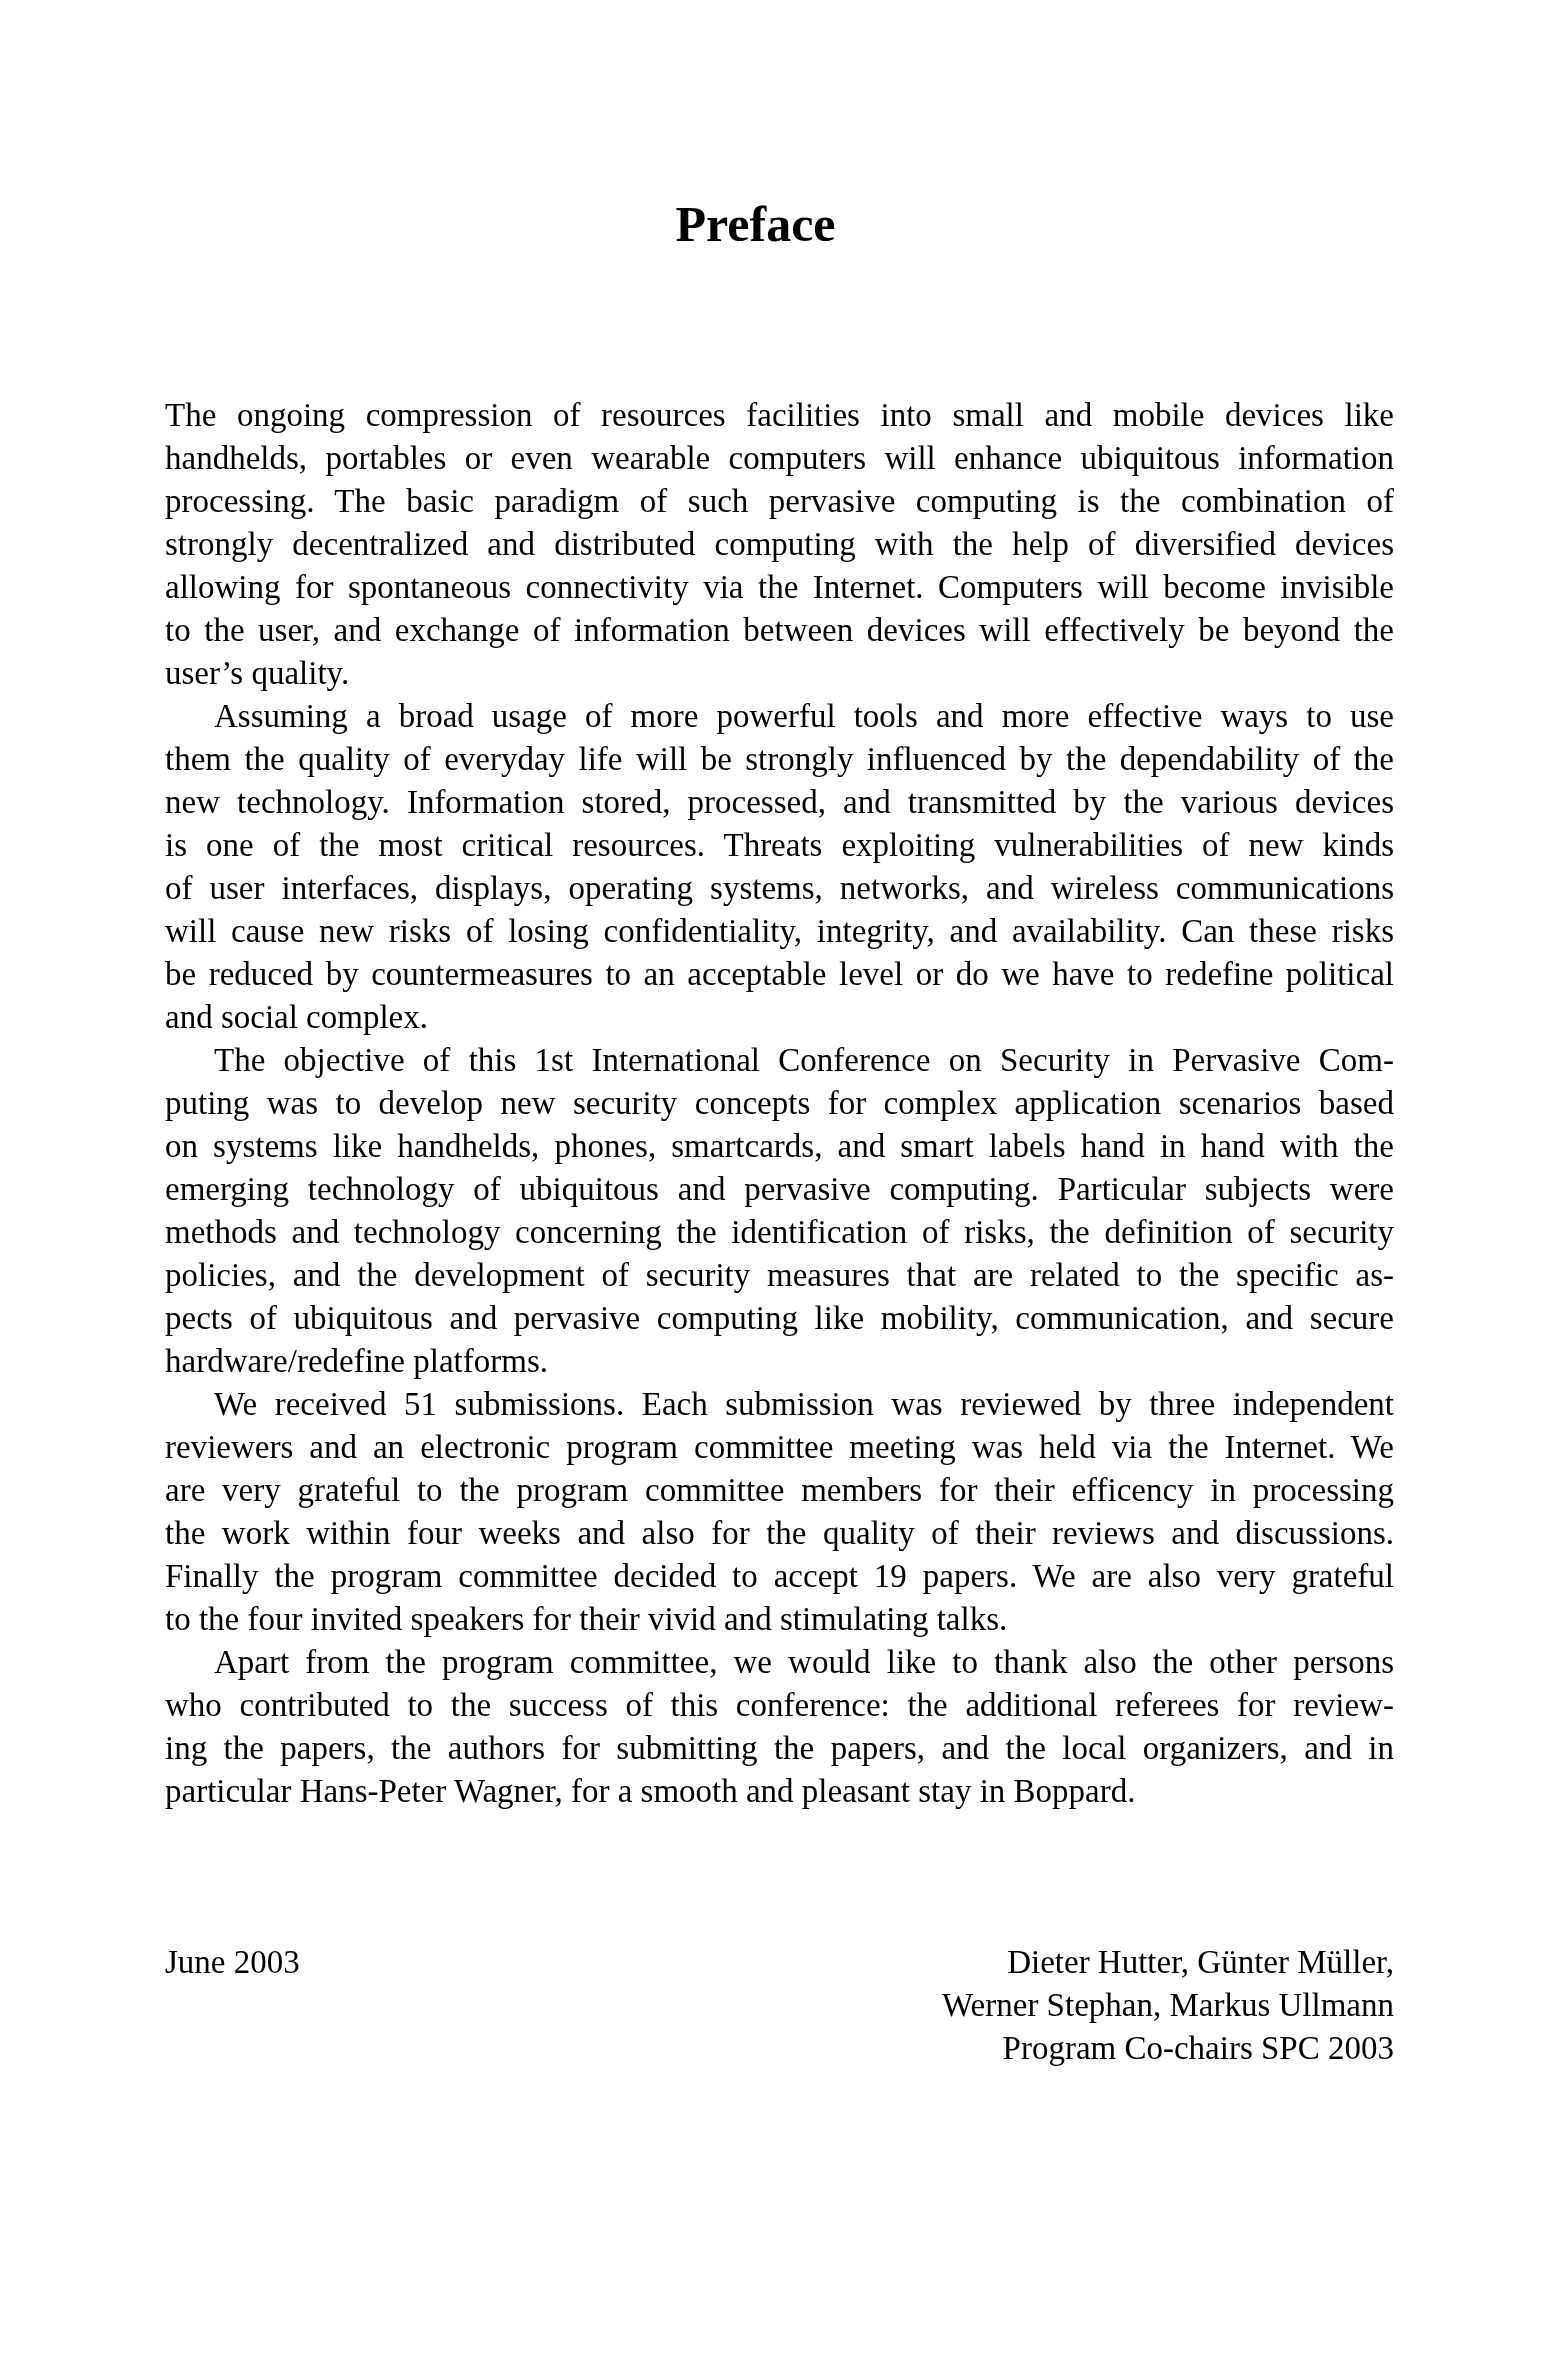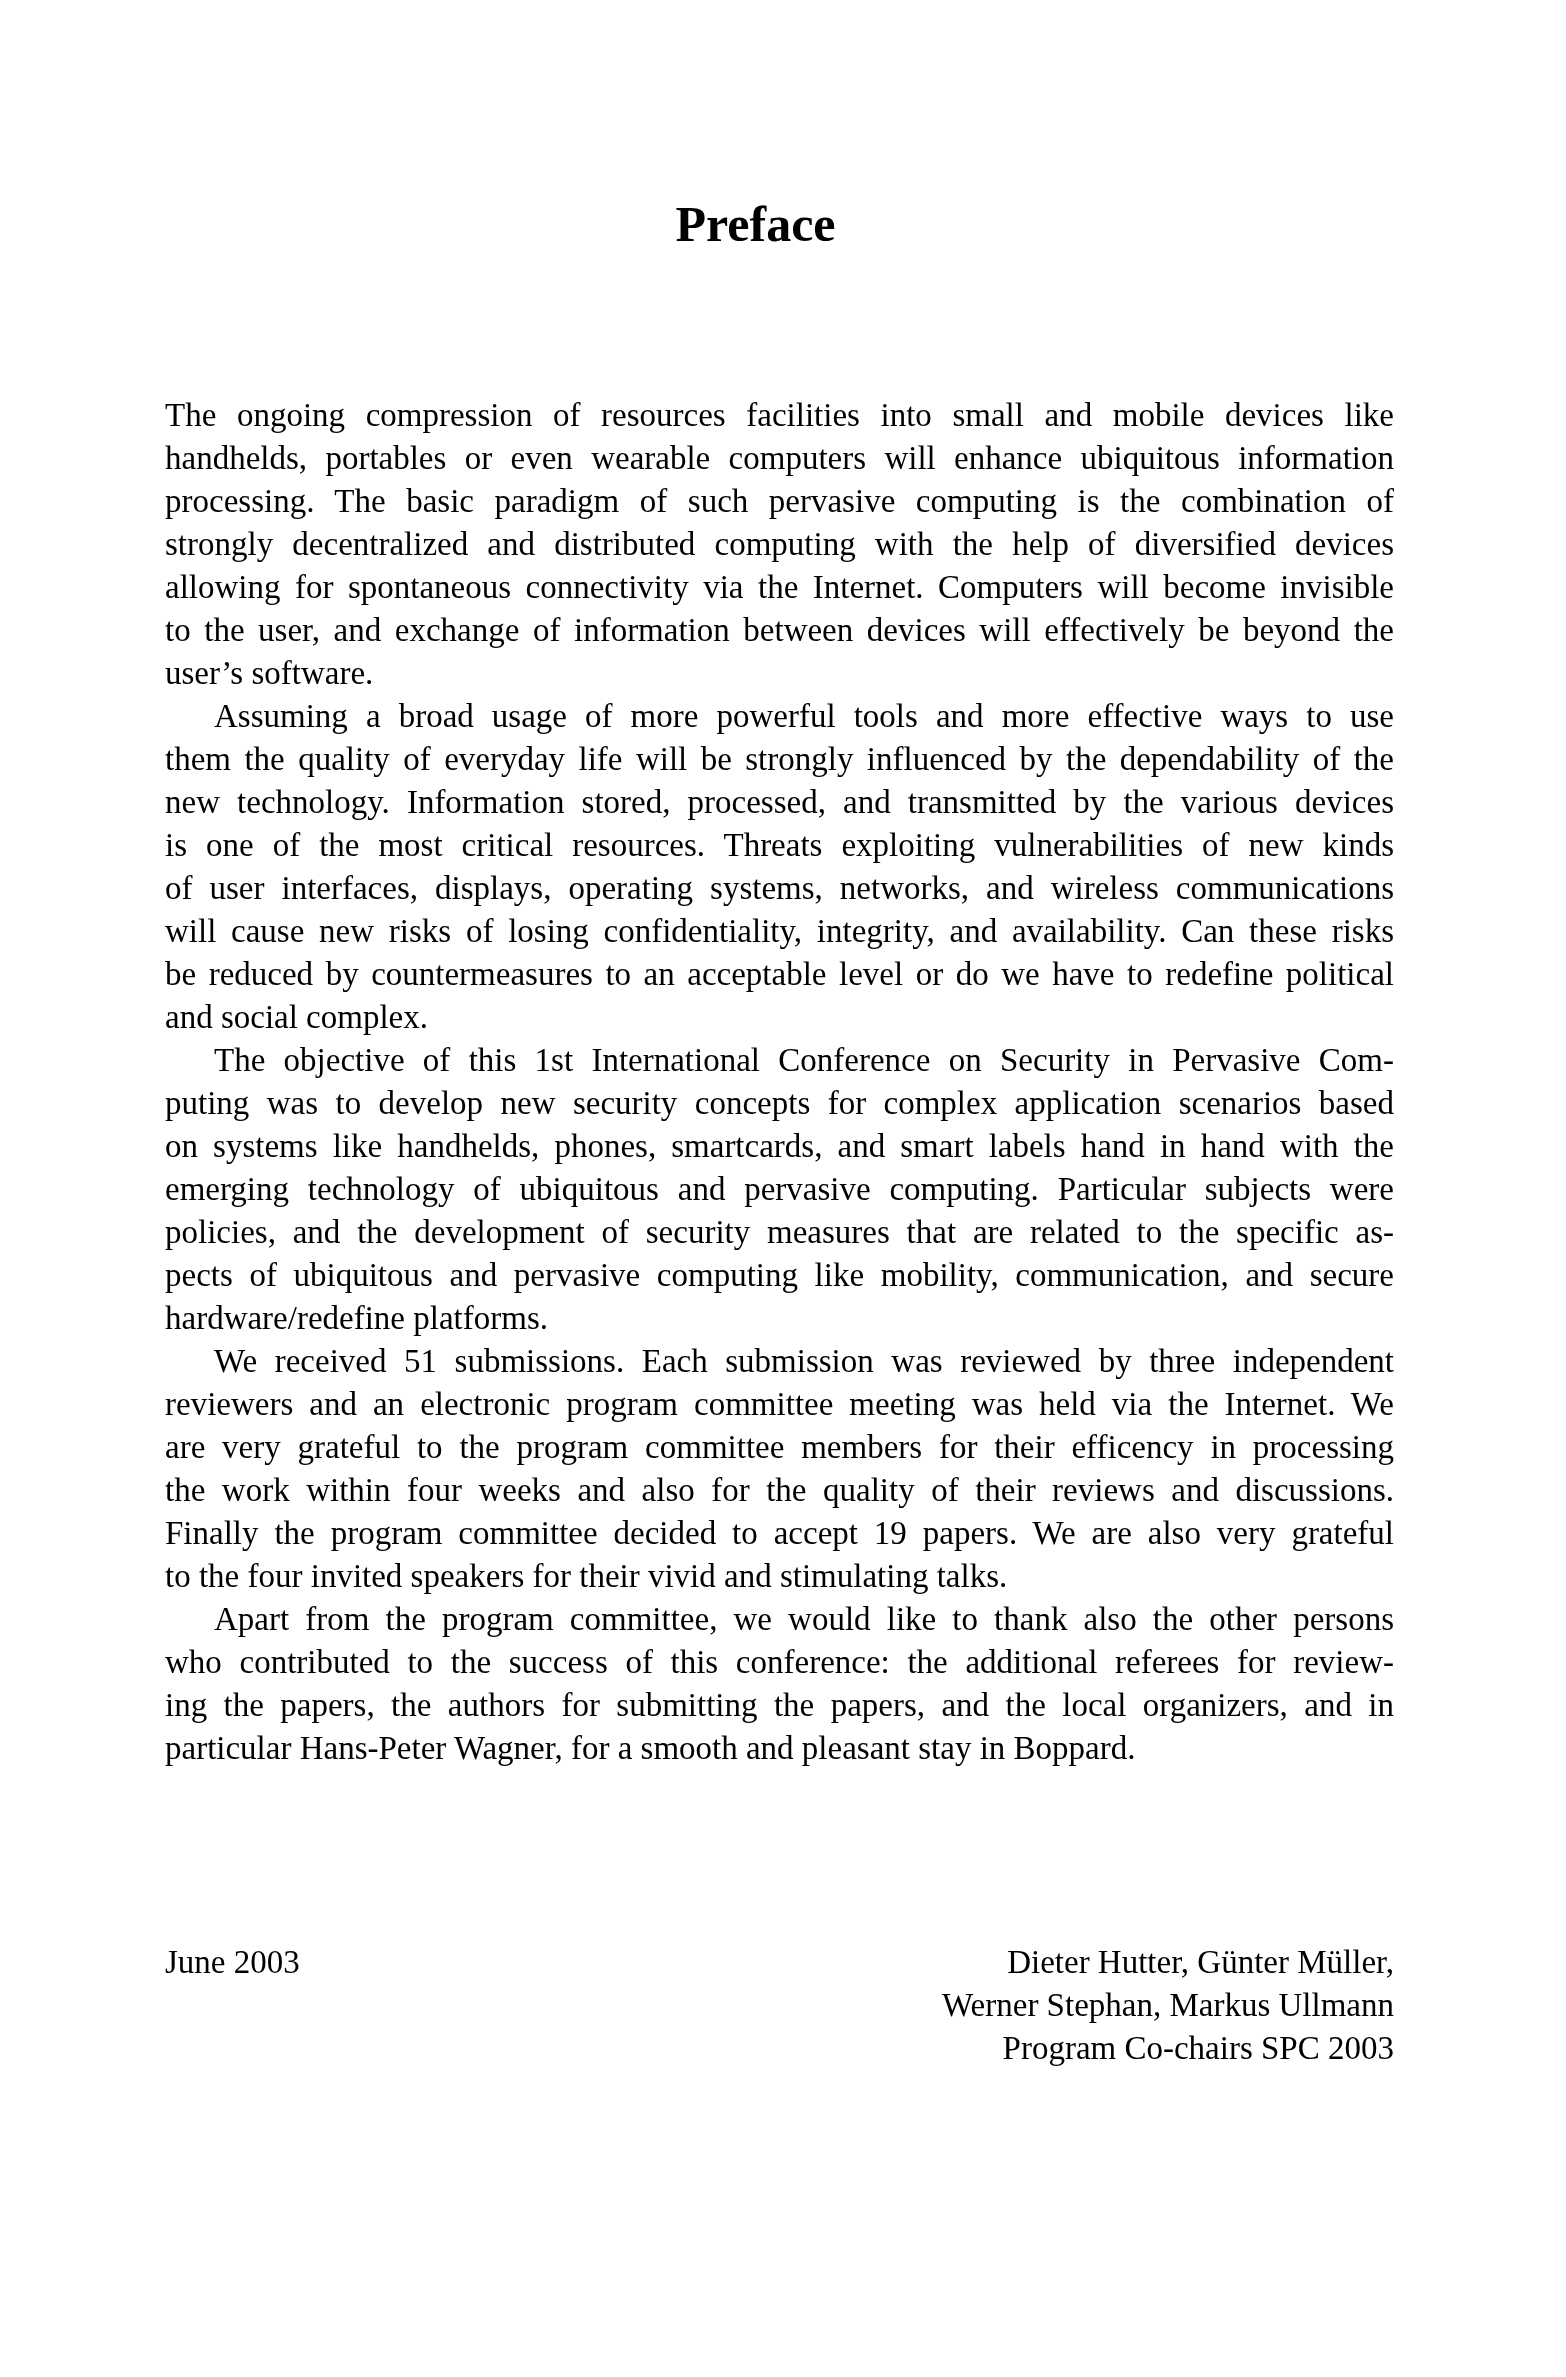--- a/index.html
+++ b/index.html
@@ -23,37 +23,38 @@
 <div class="title">Preface</div>
 
 <div class="body">
   <div>
     <div class="line">The ongoing compression of resources facilities into small and mobile devices like</div>
     <div class="line">handhelds, portables or even wearable computers will enhance ubiquitous information</div>
     <div class="line">processing. The basic paradigm of such pervasive computing is the combination of</div>
     <div class="line">strongly decentralized and distributed computing with the help of diversified devices</div>
     <div class="line">allowing for spontaneous connectivity via the Internet. Computers will become invisible</div>
     <div class="line">to the user, and exchange of information between devices will effectively be beyond the</div>
-    <div class="line last">user’s software.</div>
+    <div class="line last">user’s quality.</div>
   </div>
   <div>
     <div class="line indent">Assuming a broad usage of more powerful tools and more effective ways to use</div>
     <div class="line">them the quality of everyday life will be strongly influenced by the dependability of the</div>
     <div class="line">new technology. Information stored, processed, and transmitted by the various devices</div>
     <div class="line">is one of the most critical resources. Threats exploiting vulnerabilities of new kinds</div>
     <div class="line">of user interfaces, displays, operating systems, networks, and wireless communications</div>
     <div class="line">will cause new risks of losing confidentiality, integrity, and availability. Can these risks</div>
     <div class="line">be reduced by countermeasures to an acceptable level or do we have to redefine political</div>
     <div class="line last">and social complex.</div>
   </div>
   <div>
     <div class="line indent">The objective of this 1st International Conference on Security in Pervasive Com-</div>
     <div class="line">puting was to develop new security concepts for complex application scenarios based</div>
     <div class="line">on systems like handhelds, phones, smartcards, and smart labels hand in hand with the</div>
     <div class="line">emerging technology of ubiquitous and pervasive computing. Particular subjects were</div>
+    <div class="line">methods and technology concerning the identification of risks, the definition of security</div>
     <div class="line">policies, and the development of security measures that are related to the specific as-</div>
     <div class="line">pects of ubiquitous and pervasive computing like mobility, communication, and secure</div>
     <div class="line last">hardware/redefine platforms.</div>
   </div>
   <div>
     <div class="line indent">We received 51 submissions. Each submission was reviewed by three independent</div>
     <div class="line">reviewers and an electronic program committee meeting was held via the Internet. We</div>
     <div class="line">are very grateful to the program committee members for their efficency in processing</div>
     <div class="line">the work within four weeks and also for the quality of their reviews and discussions.</div>
     <div class="line">Finally the program committee decided to accept 19 papers. We are also very grateful</div>

